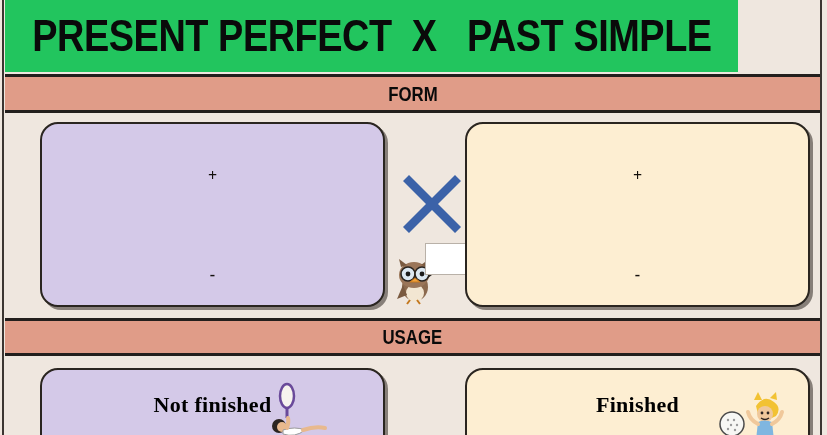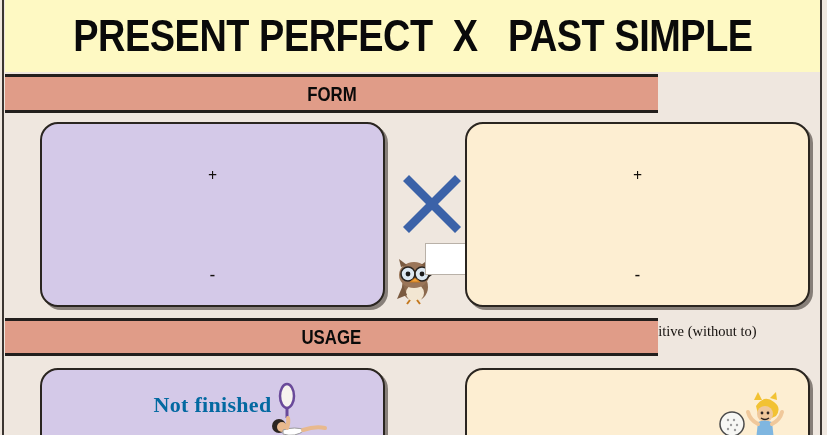--- a/index.html
+++ b/index.html
@@ -26,44 +26,44 @@
     background: #3b3531;
   }
   .page-edge.left  { left: 2px; }
   .page-edge.right { left: 820px; }
 
   
   .title-bar {
     position: absolute;
     left: 5px;
     top: 0;
-    width: 815px;
+    width: 733px;
     height: 72px;
     display: flex;
     align-items: center;
     justify-content: center;
-    background: #fef9c3;
+    background: #22c55e;
   }
   .title-text {
     font-family: "Liberation Sans Narrow", "Liberation Sans", sans-serif;
     font-weight: bold;
     font-size: 44px;
     letter-spacing: -0.5px;
     color: #0a0a0a;
     white-space: pre;
     transform: scaleX(0.86);
     transform-origin: center;
     line-height: 1;
   }
 
   
   .band {
     position: absolute;
     left: 5px;
-    width: 653px;
+    width: 815px;
     background: #E09C88;
     border-top: 3px solid #231f1d;
     border-bottom: 3px solid #231f1d;
     box-sizing: border-box;
     display: flex;
     align-items: center;
     justify-content: center;
   }
   .band-label {
     font-family: "Liberation Sans Narrow", "Liberation Sans", sans-serif;
@@ -177,21 +177,21 @@
     height: 86px;
   }
   .usage-title {
     position: absolute;
     left: 0;
     right: 0;
     top: 22px;
     text-align: center;
     font-weight: bold;
     font-size: 22px;
-    color: #0369a1;
+    color: #000000;
     letter-spacing: 0.3px;
   }
   .usage-art {
     position: absolute;
     right: 14px;
     top: 10px;
     width: 78px;
     height: 62px;
   }
   .usage-art.left-art { right: 48px; }
@@ -294,20 +294,21 @@
 
         <path d="M26 50 q12 -4 22 0 q-10 8 -22 4 Z" fill="#FFFFFF" stroke="#9a9a9a" stroke-width="1"></path>
 
         <path d="M46 50 q12 -4 22 -2" stroke="#E8B98E" stroke-width="4" fill="none" stroke-linecap="round"></path>
 
         <path d="M30 48 q2 -6 1 -10" stroke="#E8B98E" stroke-width="4" fill="none" stroke-linecap="round"></path>
       </svg>
     </div>
 
     <div class="card cream" id="usage-card-right">
+      <div class="usage-title">Finished</div>
       <svg class="usage-art" viewBox="0 0 78 62">
 
         <circle cx="16" cy="44" r="12" fill="#F7F7F4" stroke="#4a4a4a" stroke-width="1.5"></circle>
         <g fill="#9a9a9a">
           <circle cx="12" cy="40" r="1.2"></circle>
             <circle cx="18" cy="40" r="1.2"></circle>
           <circle cx="15" cy="45" r="1.2"></circle>
             <circle cx="21" cy="45" r="1.2"></circle>
           <circle cx="12" cy="49" r="1.2"></circle>
             <circle cx="19" cy="50" r="1.2"></circle>

